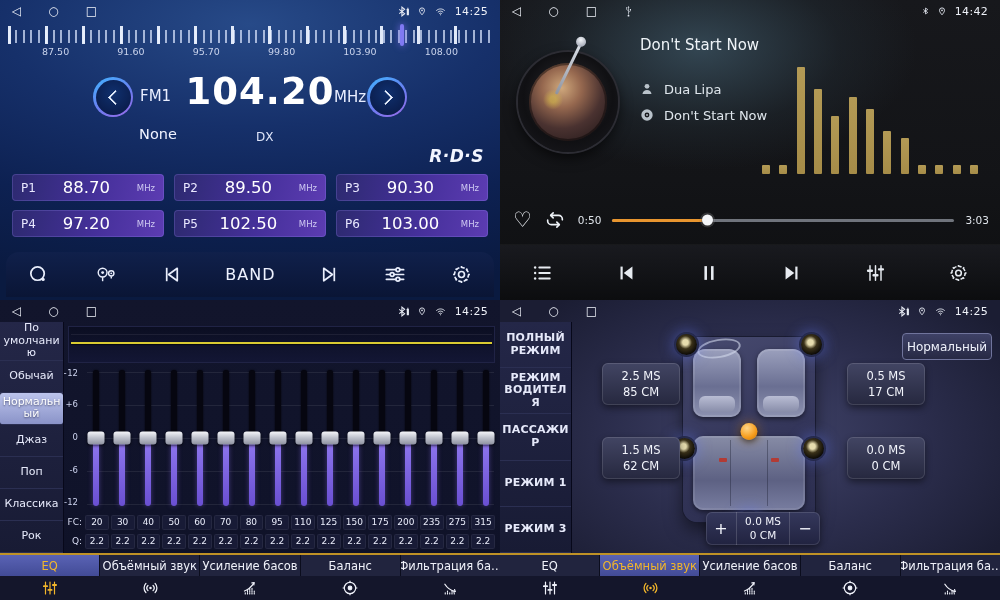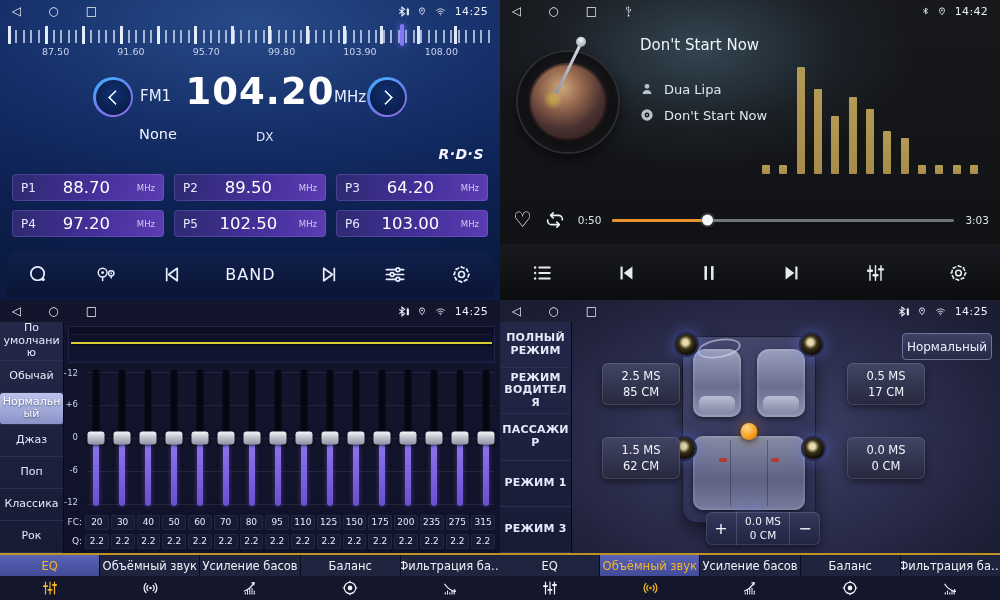--- a/index.html
+++ b/index.html
@@ -27,21 +27,21 @@
   .chev{width:9px;height:9px;border-left:2.5px solid #eaf2ff;border-bottom:2.5px solid #eaf2ff;border-radius:1px;}
   .chev-l{transform:rotate(45deg);margin-left:4px;}
   .chev-r{transform:rotate(-135deg);margin-right:4px;}
   .tb-left{left:93px;top:77px;}
   .tb-right{left:367px;top:77px;}
   .band-lbl{position:absolute;left:140px;top:87px;font-size:15px;color:#e9eeff;}
   .station{position:absolute;left:120px;top:126px;width:76px;text-align:center;font-size:14.5px;color:#f0f3ff;}
   .freq{position:absolute;left:183px;top:70px;width:154px;text-align:center;font-size:37px;font-weight:600;letter-spacing:1px;color:#fff;}
   .mode{position:absolute;left:256px;top:130px;font-size:12px;color:#dfe6fa;}
   .unit1{position:absolute;left:334px;top:88px;font-size:15px;color:#e9eeff;}
-  .rds{position:absolute;right:16px;top:146px;font-size:14px;font-weight:bold;font-style:italic;color:#f2f5ff;letter-spacing:.5px;}
+  .rds{position:absolute;right:16px;top:146px;font-size:17px;font-weight:bold;font-style:italic;color:#f2f5ff;letter-spacing:.5px;}
   .presets{position:absolute;top:174px;left:12px;right:12px;display:grid;grid-template-columns:1fr 1fr 1fr;grid-auto-rows:27px;gap:9px 10px;}
   .preset{border-radius:4px;background:linear-gradient(100deg,#2d2a70 0%,#45309a 55%,#5c3cb2 100%);box-shadow:inset 0 0 0 1px rgba(160,150,255,.22);display:flex;align-items:center;padding:0 9px;cursor:pointer;}
   .preset .p{font-size:12px;color:#e9e8ff;}
   .preset .f{flex:1;text-align:center;font-size:16.5px;color:#fff;}
   .preset .u{font-size:8.5px;color:#cfc9f2;}
   .bar1{position:absolute;left:6px;right:6px;bottom:3px;height:45px;border-radius:13px 13px 0 0;background:linear-gradient(180deg,#10204b,#0a1535);display:flex;align-items:center;justify-content:space-around;color:#e9eefc;}
   .tbtn{cursor:pointer;display:flex;align-items:center;justify-content:center;}
   .band-btn{font-size:16px;letter-spacing:1px;color:#eef2ff;}
 
   
@@ -195,21 +195,21 @@
           <span class="f">88.70</span>
           <span class="u">MHz</span>
         </div>
       <div class="preset">
           <span class="p">P2</span>
           <span class="f">89.50</span>
           <span class="u">MHz</span>
         </div>
       <div class="preset">
           <span class="p">P3</span>
-          <span class="f">64.20</span>
+          <span class="f">90.30</span>
           <span class="u">MHz</span>
         </div>
       <div class="preset">
           <span class="p">P4</span>
           <span class="f">97.20</span>
           <span class="u">MHz</span>
         </div>
       <div class="preset">
           <span class="p">P5</span>
           <span class="f">102.50</span>

